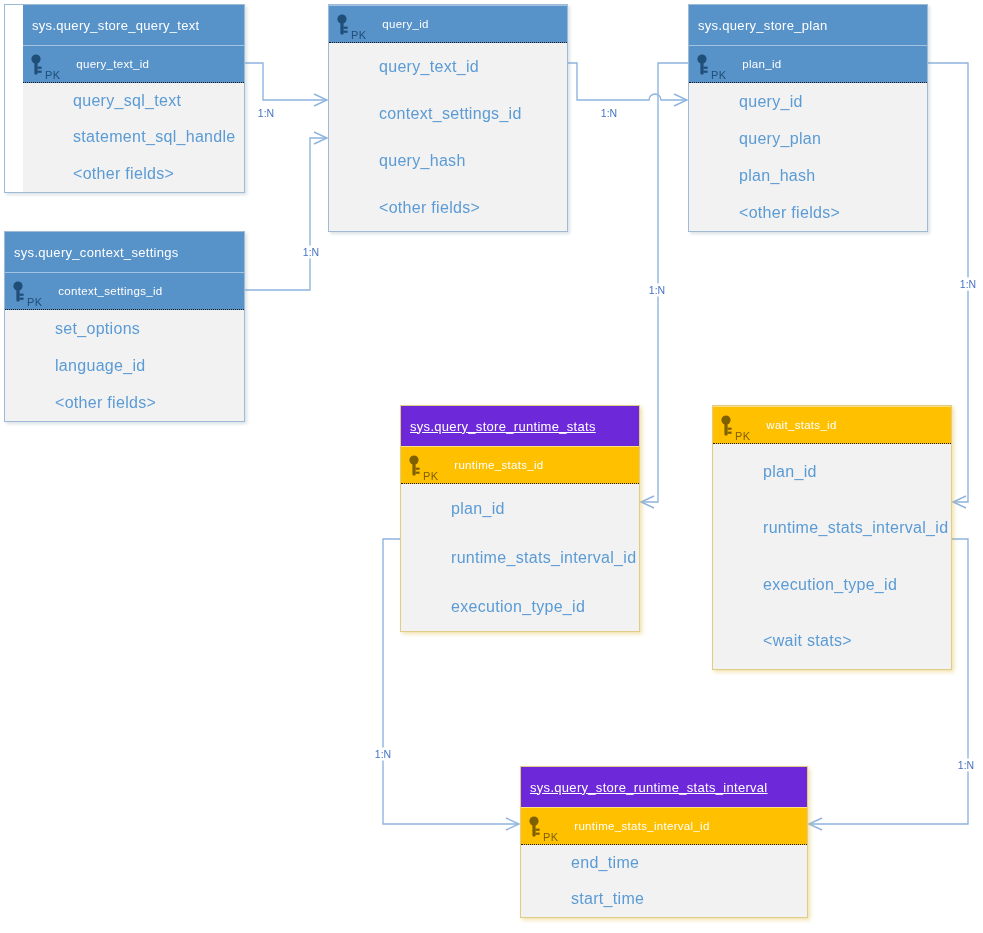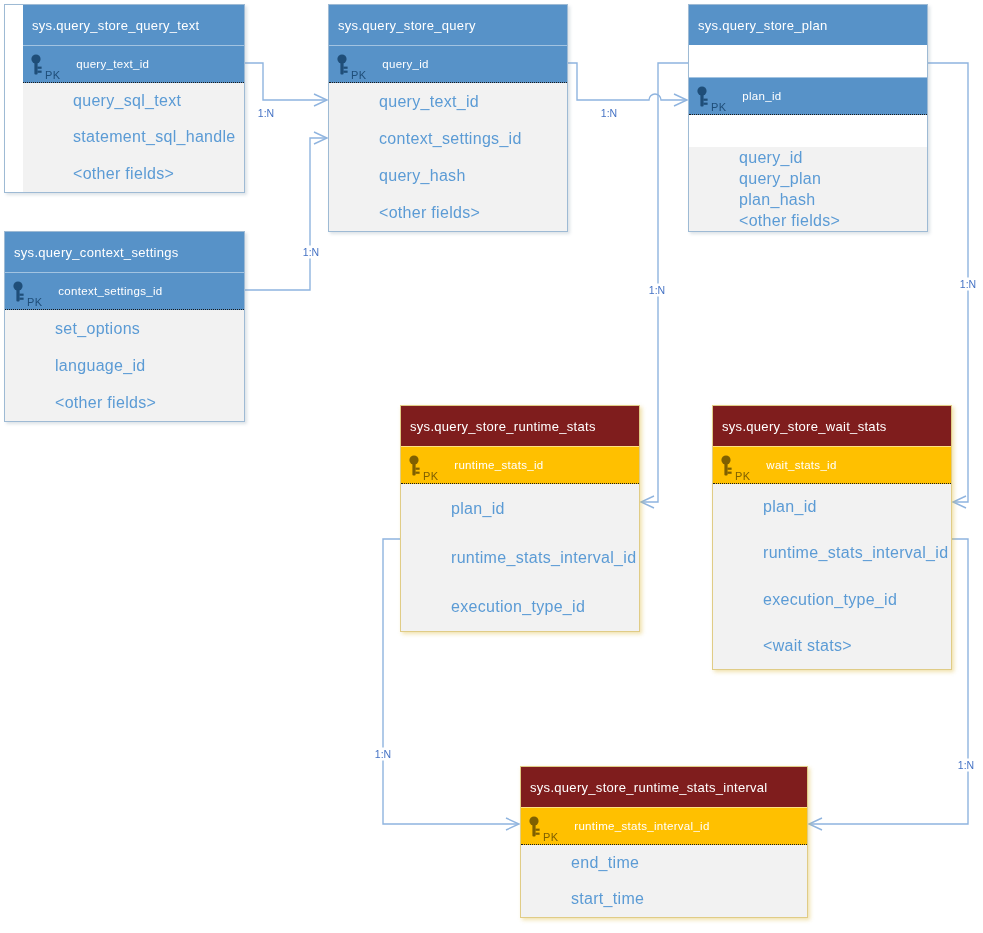--- a/index.html
+++ b/index.html
@@ -29,21 +29,21 @@
     box-shadow:2px 2px 4px rgba(216,176,40,0.38);
   }
   .t-title{
     height:40px;flex:0 0 40px;
     display:flex;align-items:center;
     padding-left:9px;
     color:#ffffff;font-size:13px;letter-spacing:0.3px;
     white-space:nowrap;
   }
   .blue .t-title{background:#5792C8;}
-  .orange .t-title{background:#7f1d1d;}
+  .orange .t-title{background:#6d28d9;text-decoration:underline;}
   .t-pk{
     position:relative;
     height:38px;flex:0 0 38px;
     display:flex;align-items:center;
     border-bottom:1px dotted #1a1a1a;
     box-sizing:border-box;
     white-space:nowrap;
   }
   .blue .t-pk{background:#5792C8;border-top:1px solid rgba(255,255,255,0.45);}
   .orange .t-pk{background:#FFC000;border-top:1px solid rgba(255,255,255,0.5);}
@@ -139,42 +139,41 @@
       <span class="pk-field">query_text_id</span>
     </div>
     <div class="t-body">
       <div class="t-field">query_sql_text</div>
       <div class="t-field">statement_sql_handle</div>
       <div class="t-field">&lt;other fields&gt;</div>
     </div>
   </div>
 
   <div class="entity blue" style="left:328px;top:4px;width:240px;height:228px;">
-    <div class="t-title">sys.query_store_query</div>
     <div class="t-pk">
       <svg class="key-icon" viewBox="0 0 13 22">
         <g fill="#1F4E79">
             <circle cx="6" cy="5" r="4.6"></circle>
             <rect x="4.4" y="8" width="3.2" height="12.5" rx="1"></rect>
             <rect x="7.4" y="12.6" width="4.2" height="2.2"></rect>
             <rect x="7.4" y="16.6" width="4.2" height="2.2"></rect>
           </g>
       </svg>
       <span class="pk-tag">PK</span>
       <span class="pk-field">query_id</span>
     </div>
     <div class="t-body">
       <div class="t-field">query_text_id</div>
       <div class="t-field">context_settings_id</div>
       <div class="t-field">query_hash</div>
       <div class="t-field">&lt;other fields&gt;</div>
     </div>
   </div>
 
-  <div class="entity blue" style="left:688px;top:4px;width:240px;height:228px;gap:32px;">
+  <div class="entity blue" style="left:688px;top:4px;width:240px;height:228px;">
     <div class="t-title">sys.query_store_plan</div>
     <div class="t-pk">
       <svg class="key-icon" viewBox="0 0 13 22">
         <g fill="#1F4E79">
             <circle cx="6" cy="5" r="4.6"></circle>
             <rect x="4.4" y="8" width="3.2" height="12.5" rx="1"></rect>
             <rect x="7.4" y="12.6" width="4.2" height="2.2"></rect>
             <rect x="7.4" y="16.6" width="4.2" height="2.2"></rect>
           </g>
       </svg>
@@ -225,21 +224,20 @@
       <span class="pk-field">runtime_stats_id</span>
     </div>
     <div class="t-body">
       <div class="t-field">plan_id</div>
       <div class="t-field">runtime_stats_interval_id</div>
       <div class="t-field">execution_type_id</div>
     </div>
   </div>
 
   <div class="entity orange" style="left:712px;top:405px;width:240px;height:265px;">
-    <div class="t-title">sys.query_store_wait_stats</div>
     <div class="t-pk">
       <svg class="key-icon" viewBox="0 0 13 22">
         <g fill="#7F6000">
             <circle cx="6" cy="5" r="4.6"></circle>
             <rect x="4.4" y="8" width="3.2" height="12.5" rx="1"></rect>
             <rect x="7.4" y="12.6" width="4.2" height="2.2"></rect>
             <rect x="7.4" y="16.6" width="4.2" height="2.2"></rect>
           </g>
       </svg>
       <span class="pk-tag">PK</span>

